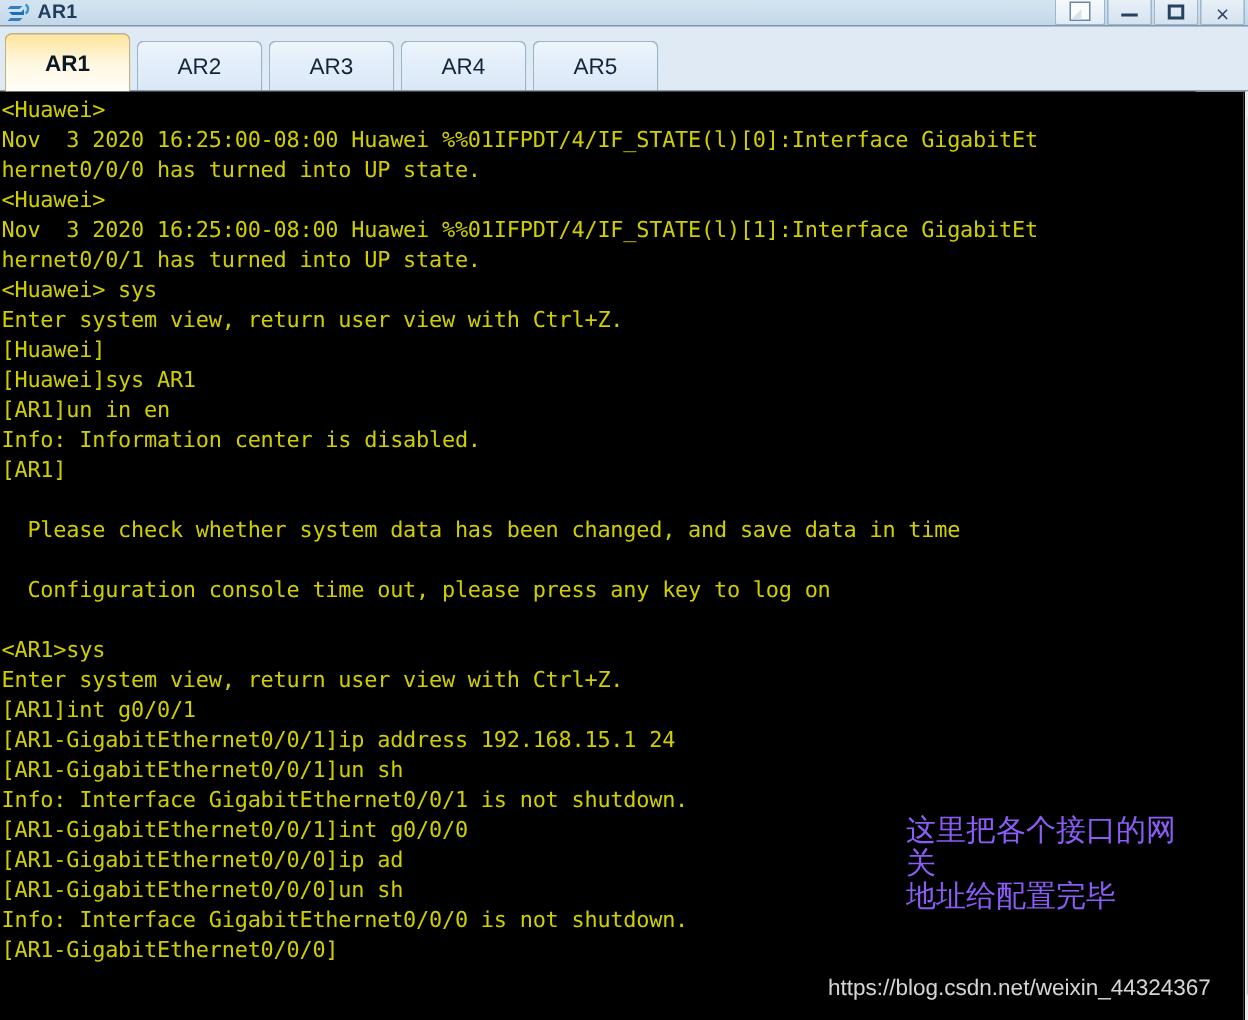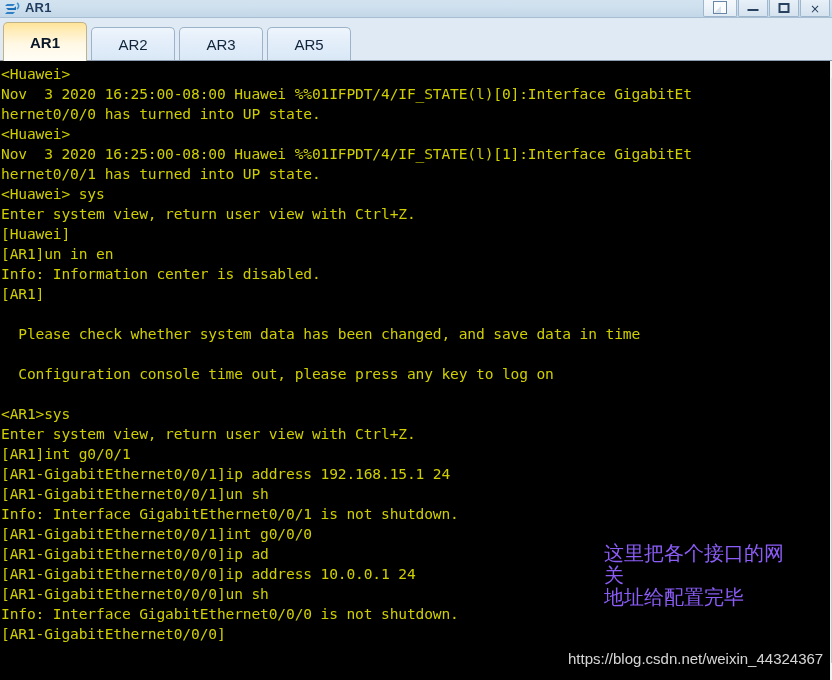--- a/index.html
+++ b/index.html
@@ -203,21 +203,20 @@
   .watermark {
     position: absolute;
     left: 552px;
     top: 650px;
     font-family: "Liberation Sans", sans-serif;
     font-size: 15px;
     color: #e8e8e8;
     opacity: .92;
     white-space: nowrap;
     z-index: 6;
-    margin-left: 16px;
   }
 
   
   .scrollbar {
     position: absolute;
     right: 0; top: 61px;
     width: 35px;
     height: 619px;
     background: #f0f0f0;
     border-left: 1px solid #000000;
@@ -329,52 +328,55 @@
       <div class="tab active">
         <span>AR1</span>
       </div>
       <div class="tab">
         <span>AR2</span>
       </div>
       <div class="tab">
         <span>AR3</span>
       </div>
       <div class="tab">
+        <span>AR4</span>
+      </div>
+      <div class="tab">
         <span>AR5</span>
       </div>
     </div>
   <div class="tabstrip-blue-edge"></div>
 
   <div class="terminal" id="terminal">
       <div class="tline">&lt;Huawei&gt;</div>
       <div class="tline">Nov  3 2020 16:25:00-08:00 Huawei %%01IFPDT/4/IF_STATE(l)[0]:Interface GigabitEt</div>
       <div class="tline">hernet0/0/0 has turned into UP state.</div>
       <div class="tline">&lt;Huawei&gt;</div>
       <div class="tline">Nov  3 2020 16:25:00-08:00 Huawei %%01IFPDT/4/IF_STATE(l)[1]:Interface GigabitEt</div>
       <div class="tline">hernet0/0/1 has turned into UP state.</div>
       <div class="tline">&lt;Huawei&gt; sys</div>
       <div class="tline">Enter system view, return user view with Ctrl+Z.</div>
       <div class="tline">[Huawei]</div>
+      <div class="tline">[Huawei]sys AR1</div>
       <div class="tline">[AR1]un in en</div>
       <div class="tline">Info: Information center is disabled.</div>
       <div class="tline">[AR1]</div>
       <div class="tline"></div>
       <div class="tline">  Please check whether system data has been changed, and save data in time</div>
       <div class="tline"></div>
       <div class="tline">  Configuration console time out, please press any key to log on</div>
       <div class="tline"></div>
       <div class="tline">&lt;AR1&gt;sys</div>
       <div class="tline">Enter system view, return user view with Ctrl+Z.</div>
       <div class="tline">[AR1]int g0/0/1</div>
       <div class="tline">[AR1-GigabitEthernet0/0/1]ip address 192.168.15.1 24</div>
       <div class="tline">[AR1-GigabitEthernet0/0/1]un sh</div>
       <div class="tline">Info: Interface GigabitEthernet0/0/1 is not shutdown.</div>
       <div class="tline">[AR1-GigabitEthernet0/0/1]int g0/0/0</div>
       <div class="tline">[AR1-GigabitEthernet0/0/0]ip ad</div>
-      <div class="tline">[AR1-GigabitEthernet0/0/0]ip address 10.0.0.1 24</div>
       <div class="tline">[AR1-GigabitEthernet0/0/0]un sh</div>
       <div class="tline">Info: Interface GigabitEthernet0/0/0 is not shutdown.</div>
       <div class="tline">[AR1-GigabitEthernet0/0/0]</div>
     </div>
 
   <div class="annotation">这里把各个接口的网关
 地址给配置完毕</div>
 
   <div class="watermark">https://blog.csdn.net/weixin_44324367</div>
 

